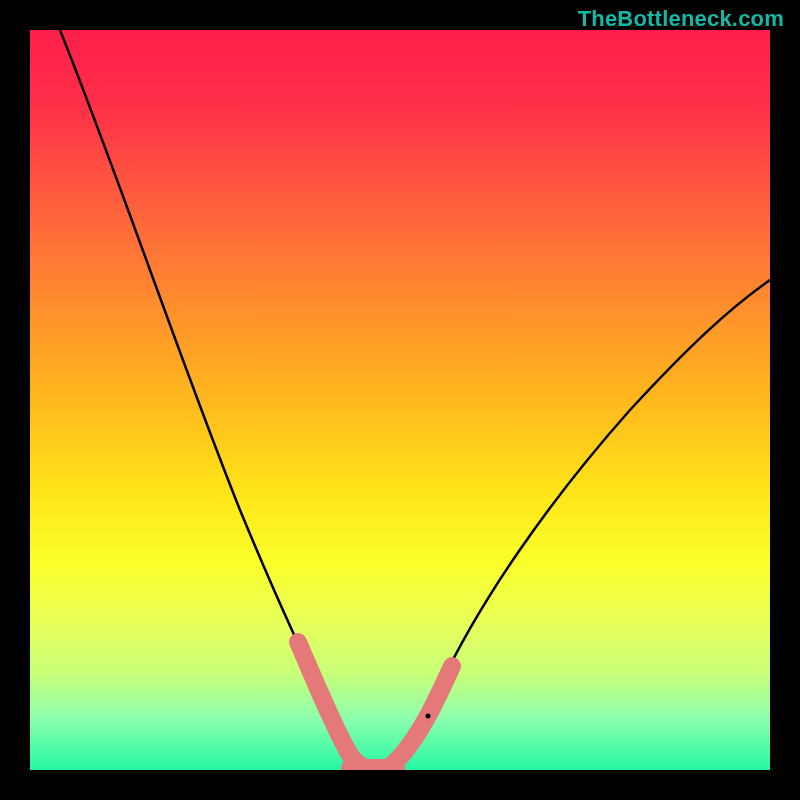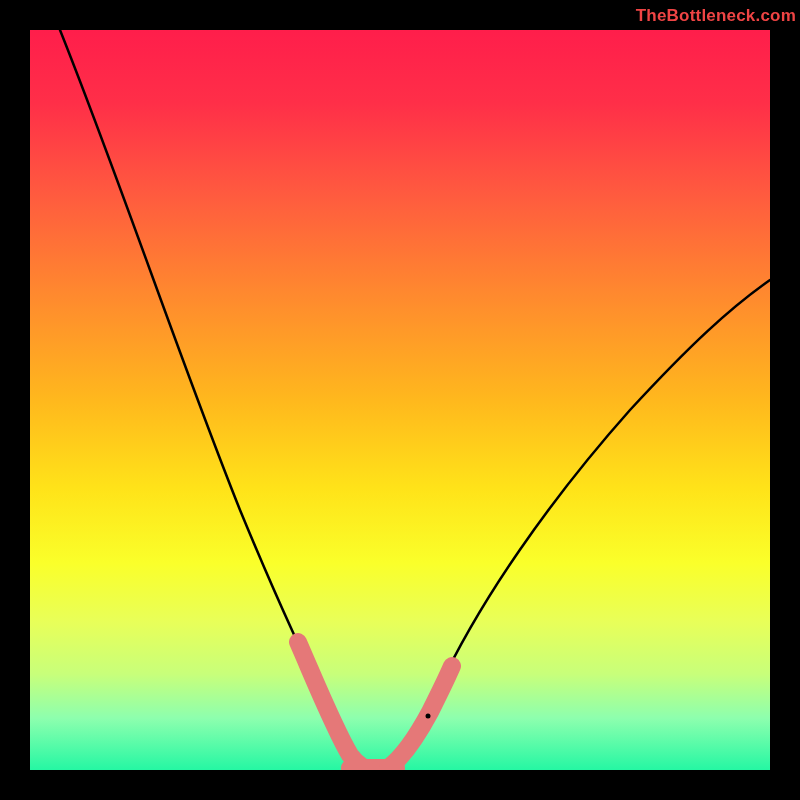--- a/index.html
+++ b/index.html
@@ -13,23 +13,23 @@
   }
   .frame {
     position: relative;
     width: 800px;
     height: 800px;
     background: #000;
   }
   .watermark {
     position: absolute;
     top: 6px;
-    right: 4px;
-    color: #ef4444;
-    font-size: 17px;
+    right: 16px;
+    color: #14b8a6;
+    font-size: 22px;
     font-weight: 600;
     letter-spacing: 0.2px;
     z-index: 10;
   }
   .plot-area {
     position: absolute;
     left: 30px;
     top: 30px;
     width: 740px;
     height: 740px;

